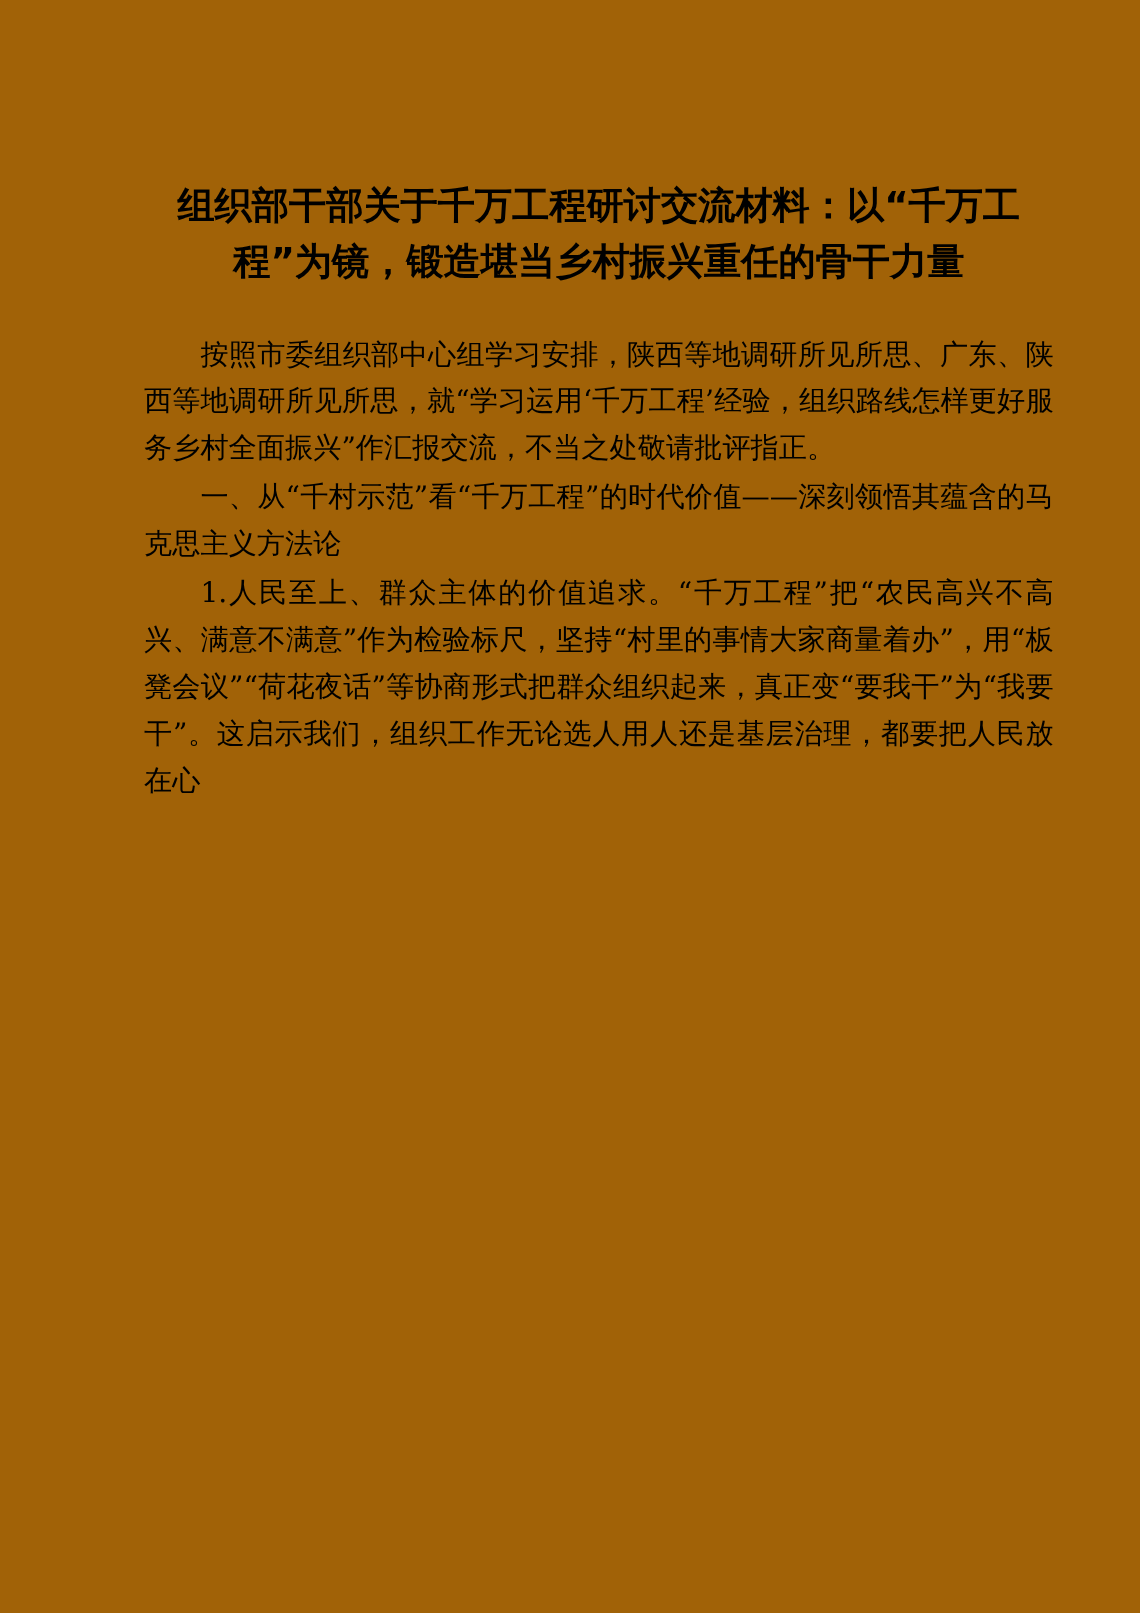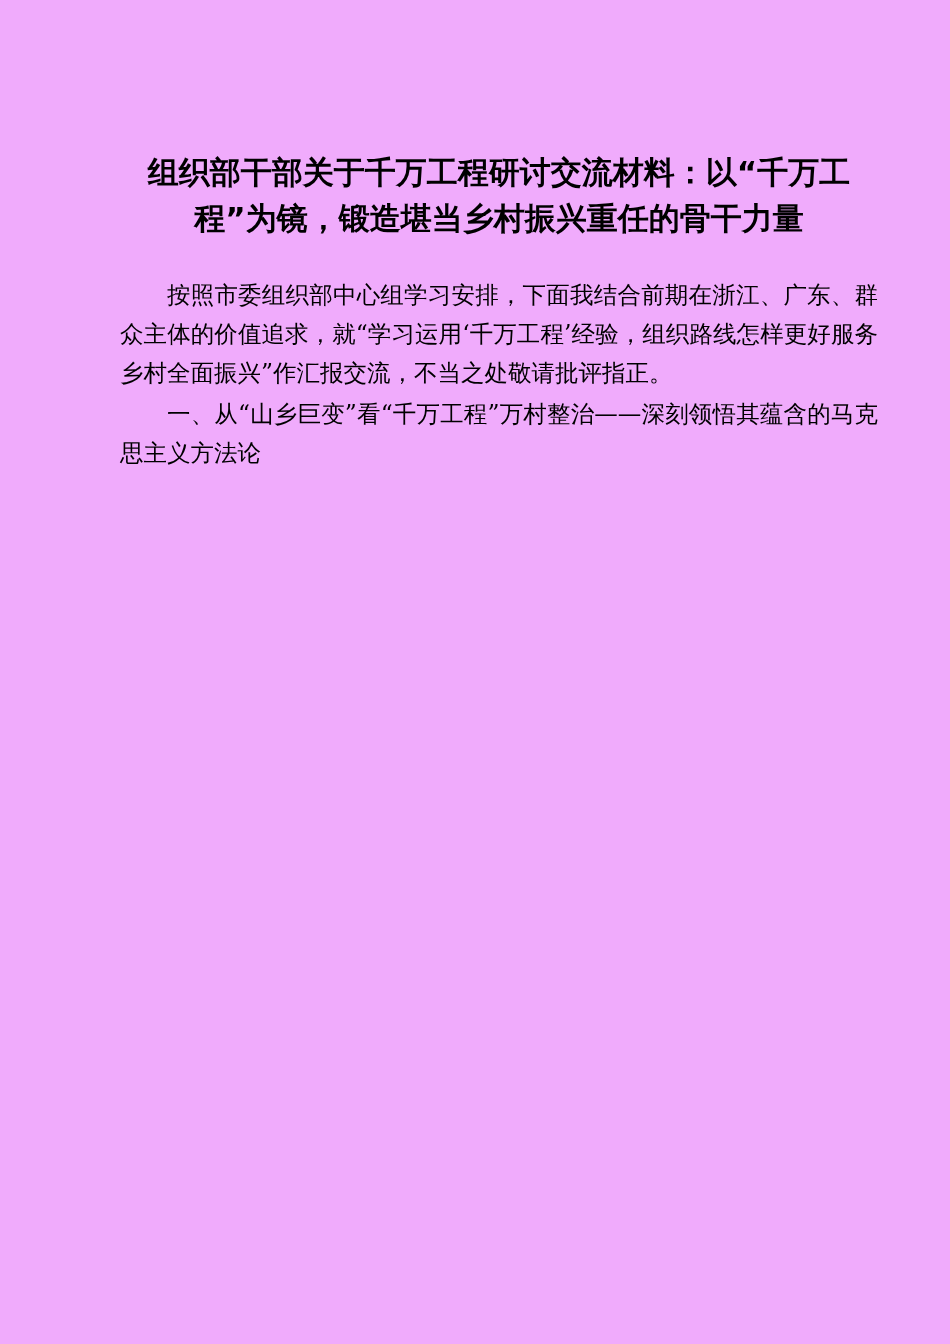--- a/index.html
+++ b/index.html
@@ -12,21 +12,21 @@
     height: 1344px;
     font-family: "DejaVu Sans", "Liberation Sans", sans-serif;
     color: #000000;
     overflow: hidden;
   }
   .page {
     box-sizing: border-box;
     width: 950px;
     height: 1344px;
     padding: 150px 72px 20px 120px;
-    background: #f0abfc;
+    background: #a16207;
   }
   .doc-title {
     font-family: "DejaVu Sans", "Liberation Sans", sans-serif;
     font-weight: bold;
     font-size: 31px;
     line-height: 1.48;
     text-align: center;
     letter-spacing: 0px;
     margin: 0 0 34px 0;
     color: #000000;
@@ -51,15 +51,16 @@
   }
   .para.heading {
     font-family: "DejaVu Serif", "Liberation Serif", serif;
   }
 </style>
 </head>
 <body>
 
 <div class="page">
   <h1 class="doc-title">组织部干部关于千万工程研讨交流材料：以“千万工程”为镜，锻造堪当乡村振兴重任的骨干力量</h1>
-  <p class="para">按照市委组织部中心组学习安排，下面我结合前期在浙江、广东、群众主体的价值追求，就“学习运用‘千万工程’经验，组织路线怎样更好服务乡村全面振兴”作汇报交流，不当之处敬请批评指正。</p>
-  <p class="para heading">一、从“山乡巨变”看“千万工程”万村整治——深刻领悟其蕴含的马克思主义方法论</p>
+  <p class="para">按照市委组织部中心组学习安排，陕西等地调研所见所思、广东、陕西等地调研所见所思，就“学习运用‘千万工程’经验，组织路线怎样更好服务乡村全面振兴”作汇报交流，不当之处敬请批评指正。</p>
+  <p class="para heading">一、从“千村示范”看“千万工程”的时代价值——深刻领悟其蕴含的马克思主义方法论</p>
+  <p class="para">1.人民至上、群众主体的价值追求。“千万工程”把“农民高兴不高兴、满意不满意”作为检验标尺，坚持“村里的事情大家商量着办”，用“板凳会议”“荷花夜话”等协商形式把群众组织起来，真正变“要我干”为“我要干”。这启示我们，组织工作无论选人用人还是基层治理，都要把人民放在心</p>
 </div>
 
 </body></html>

